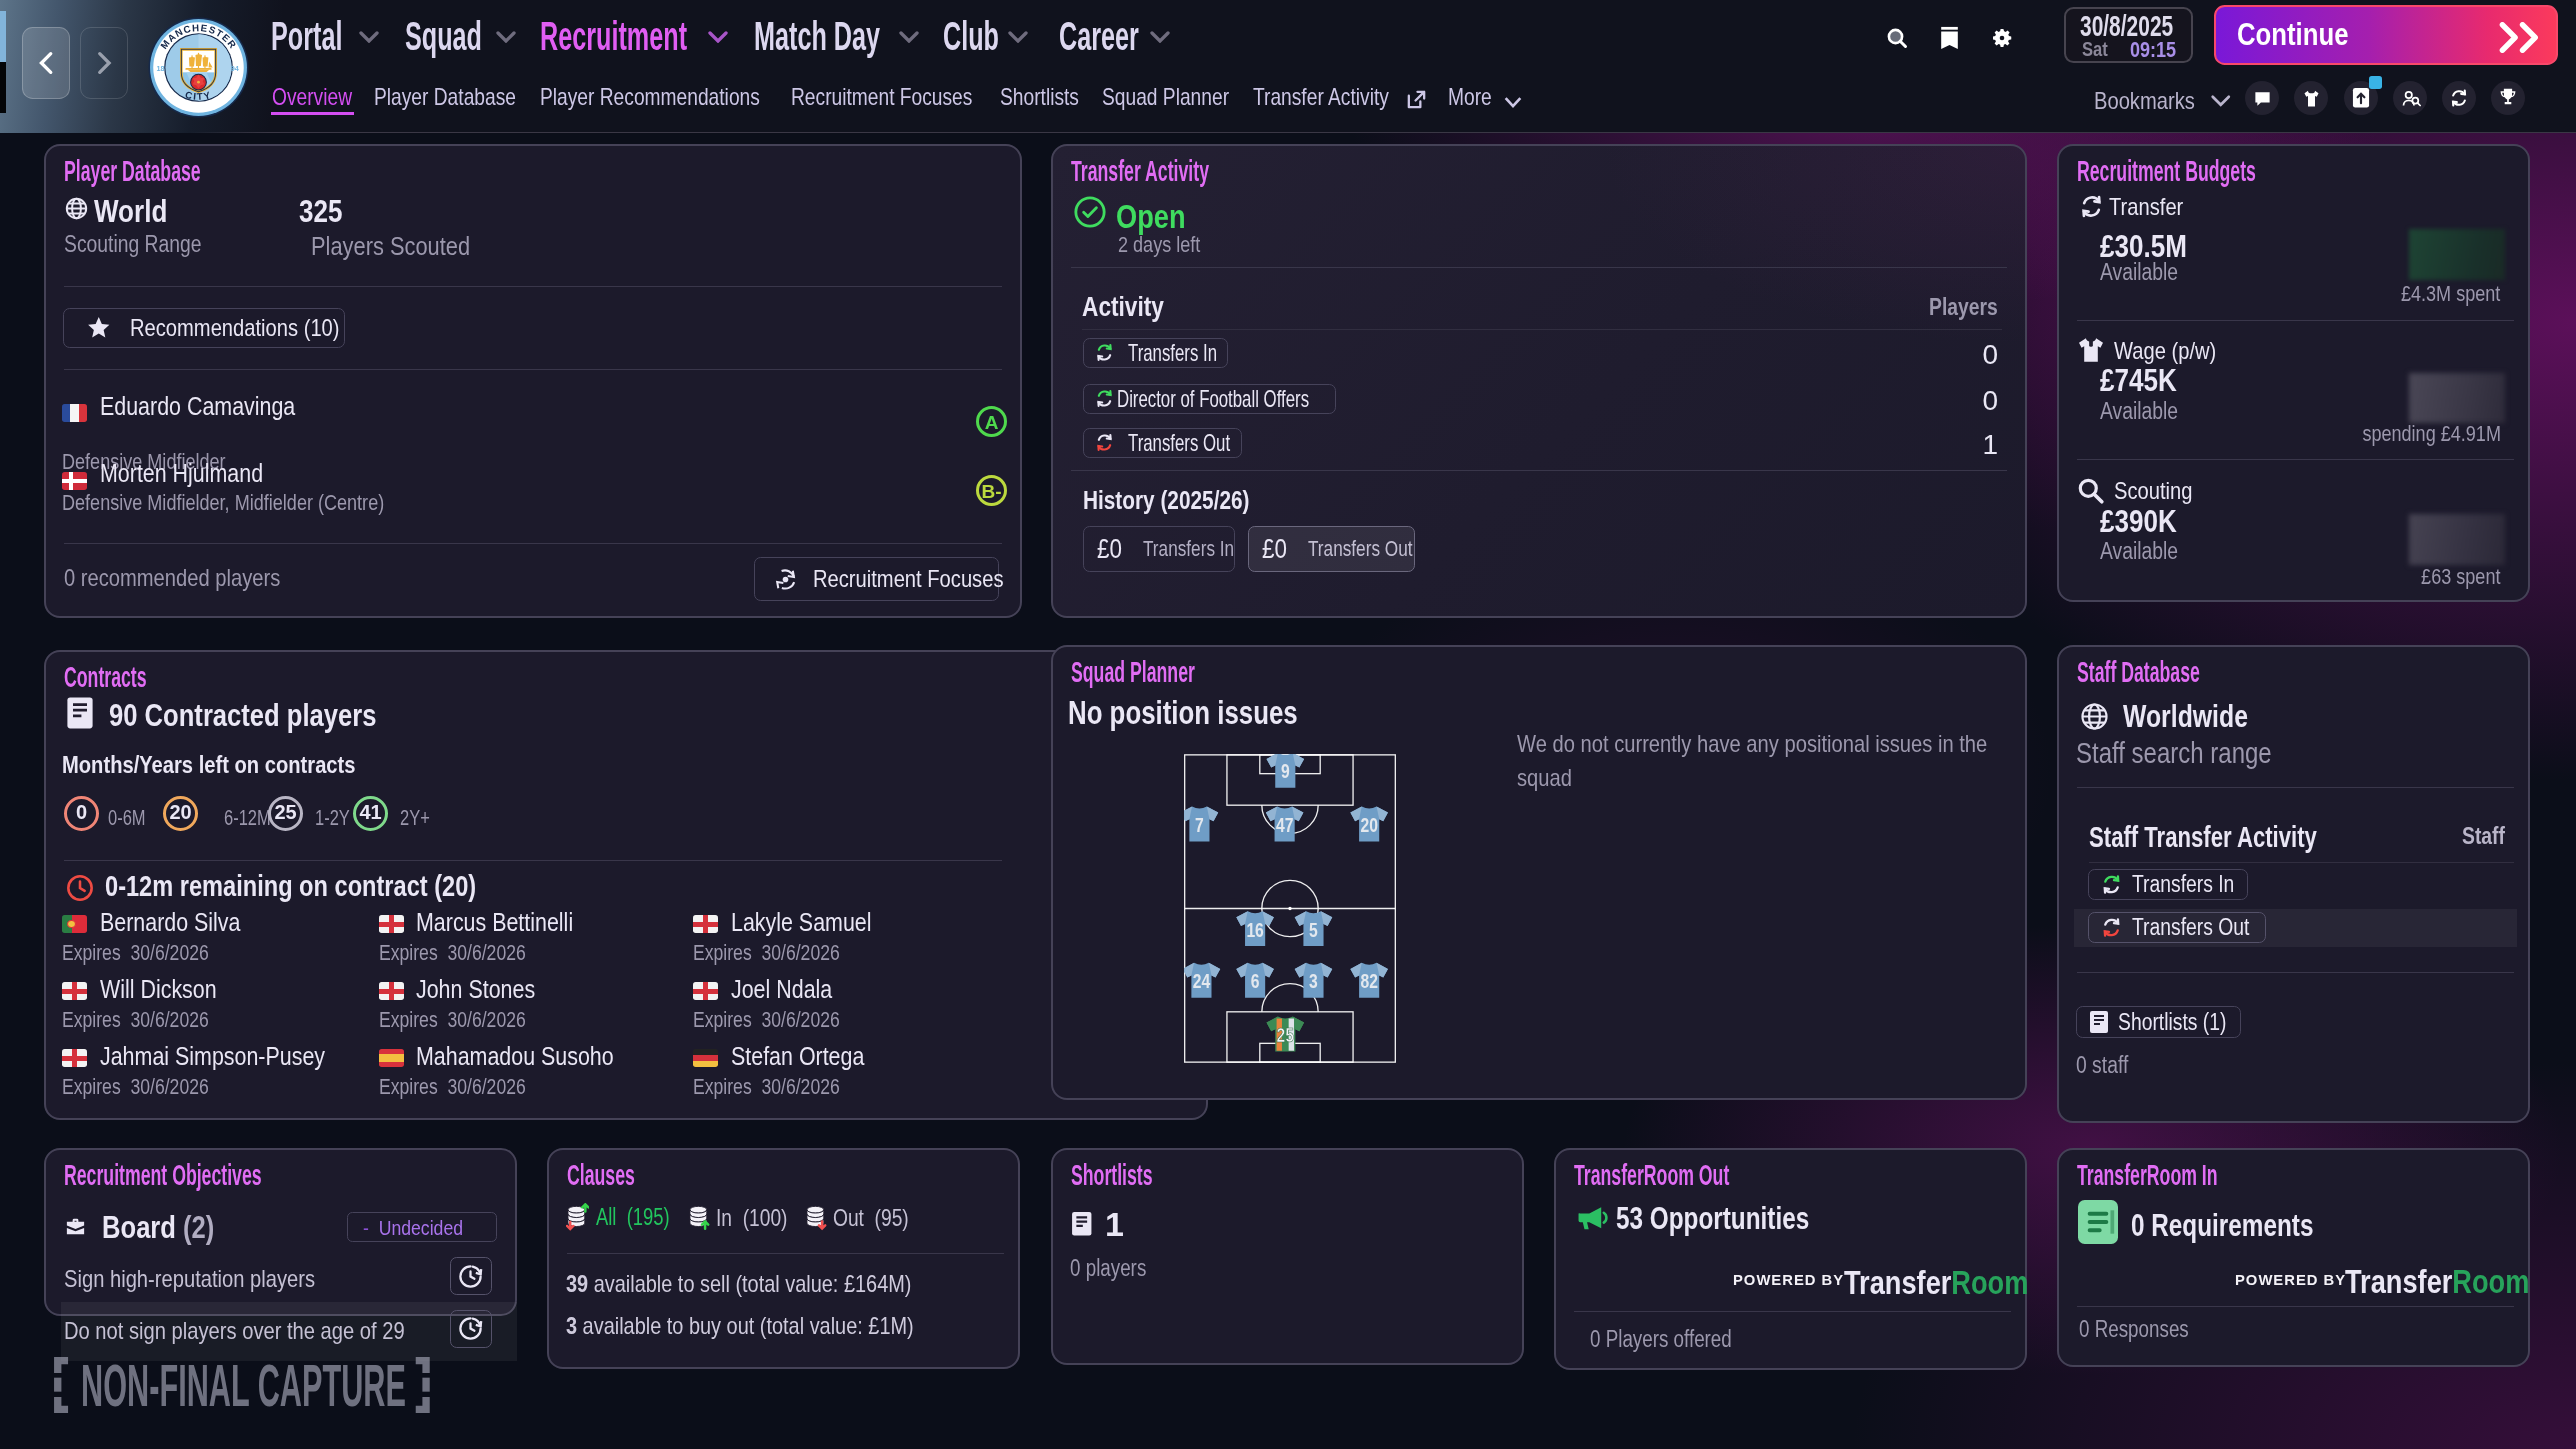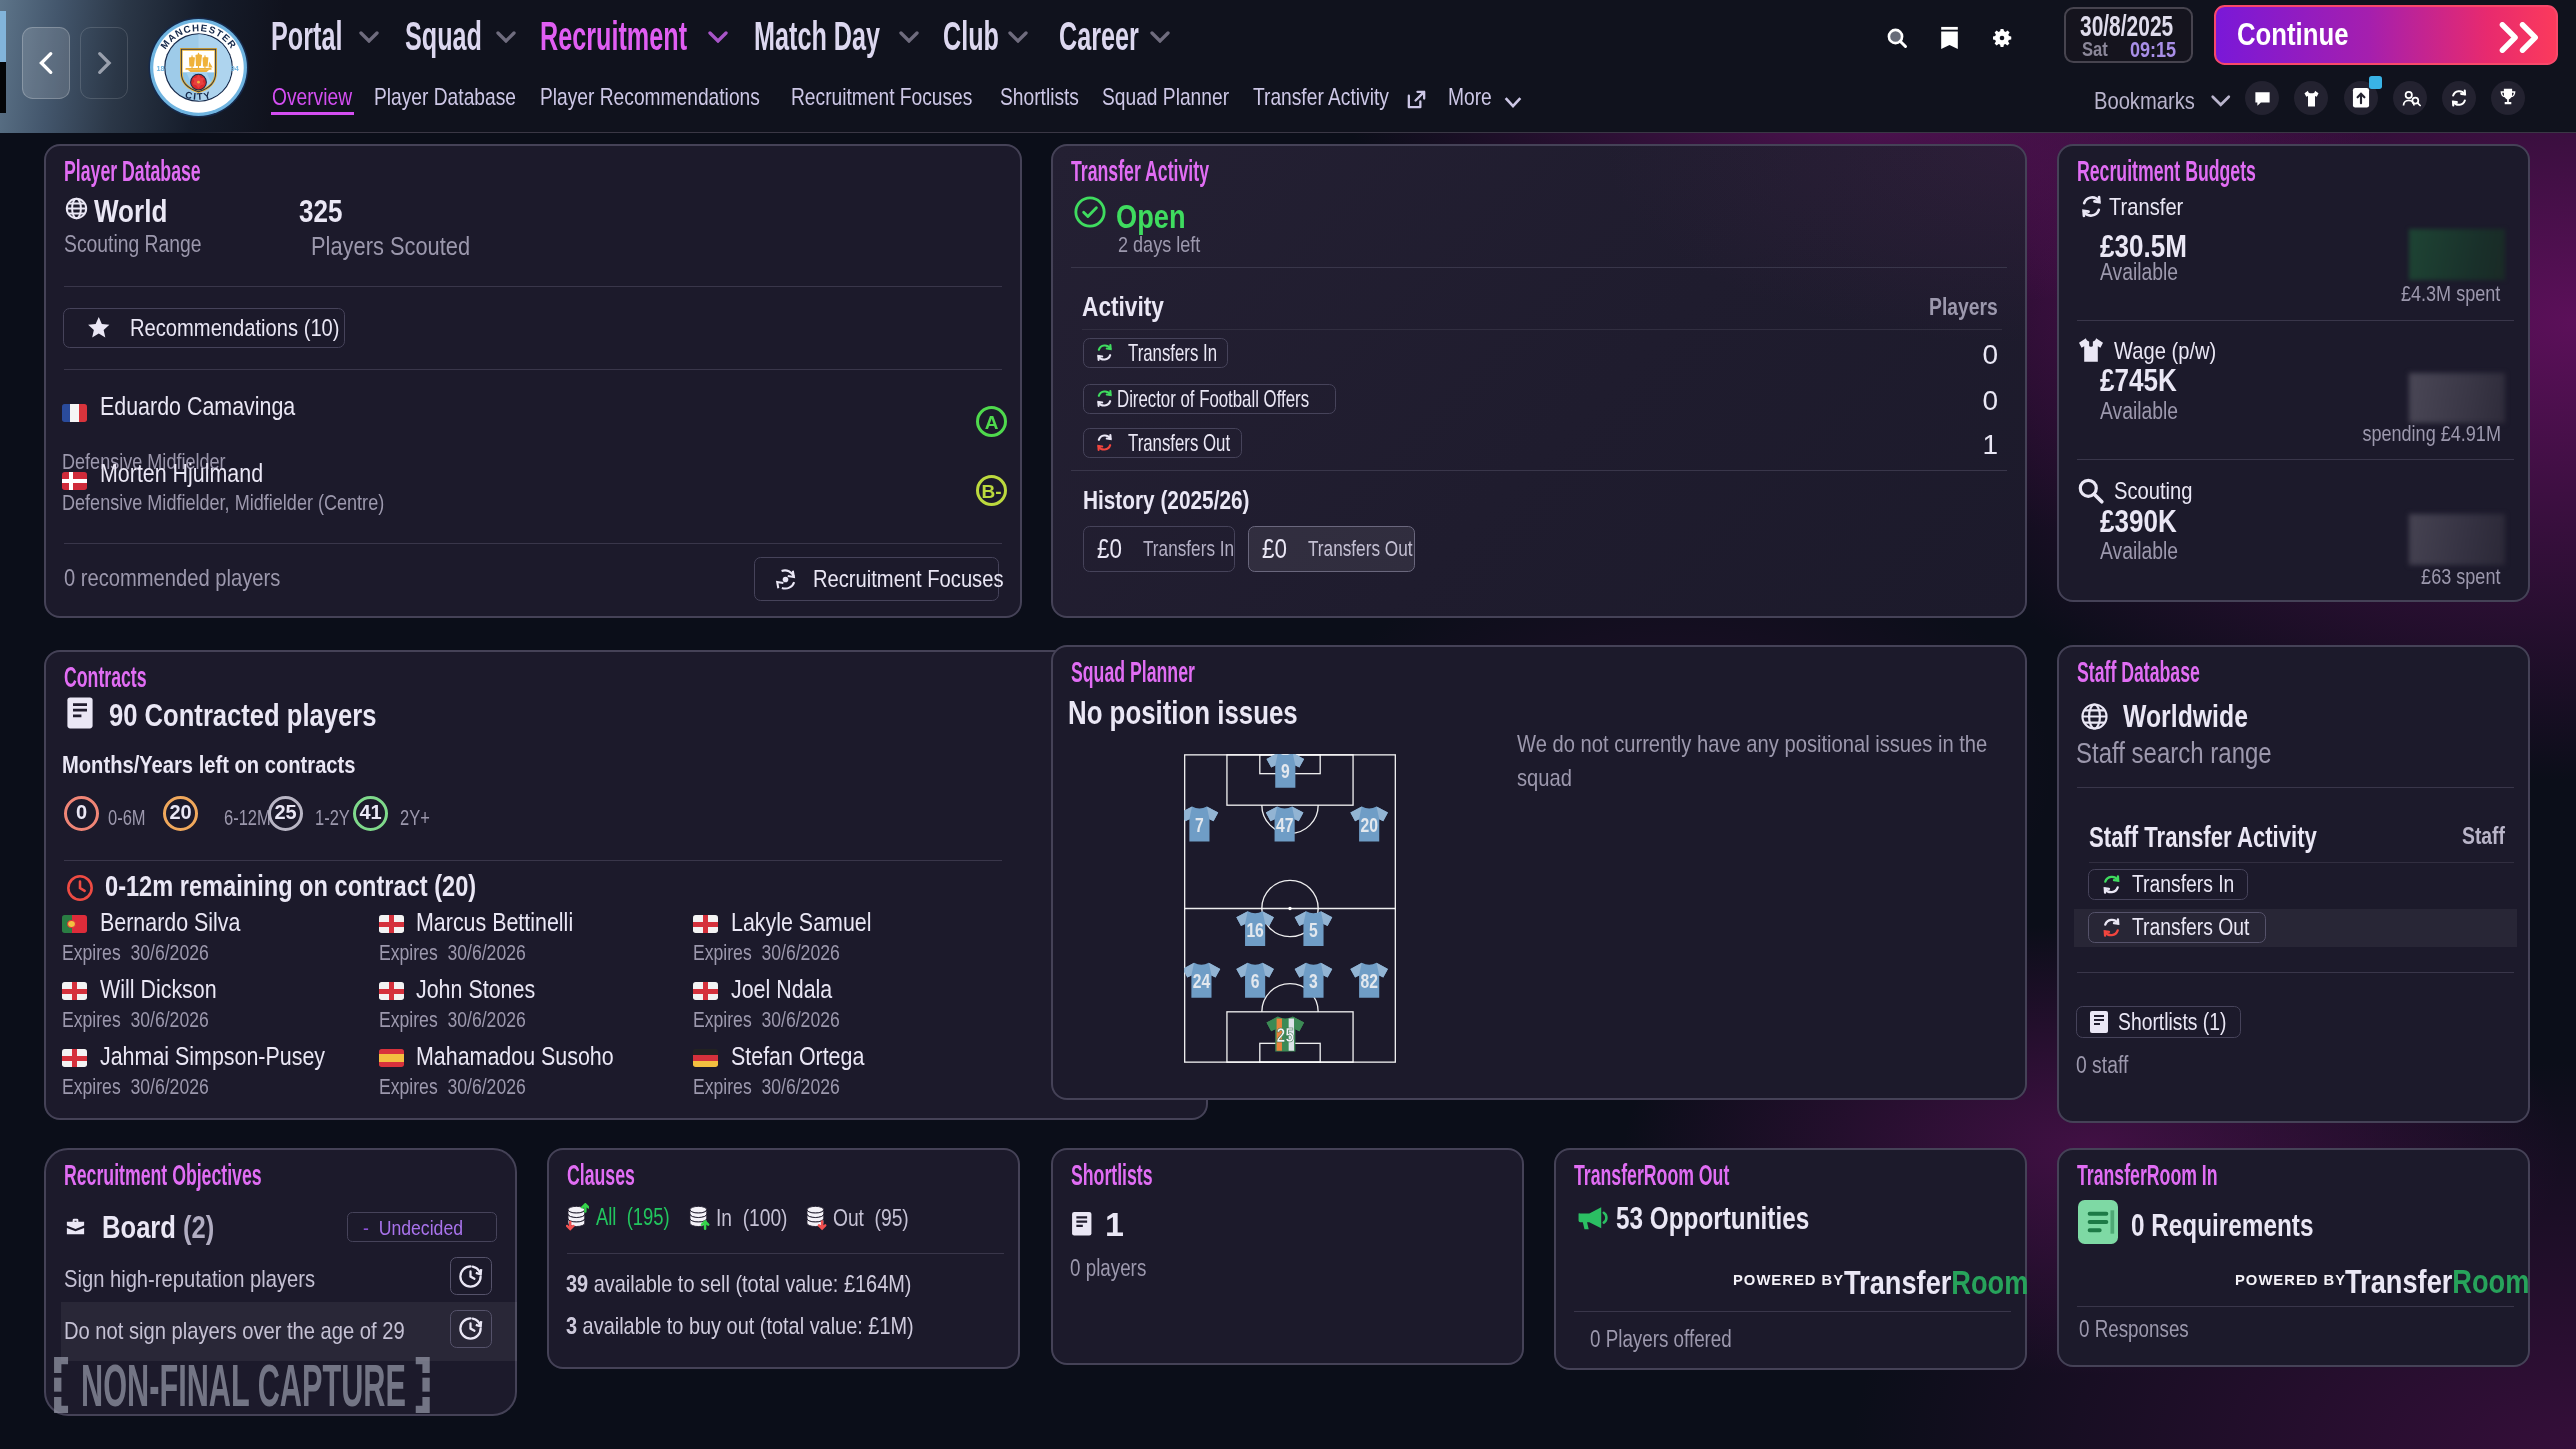--- a/index.html
+++ b/index.html
@@ -591,21 +591,21 @@
       <svg style="margin-left:12px;" width="20" height="24" viewBox="0 0 20 24">
           <rect x="1" y="1" width="18" height="22" rx="2" fill="#eae7f5"></rect>
           <g stroke="#201d2e" stroke-width="2">
             <path d="M5 6 h10 M5 10 h10 M5 14 h6"></path>
           </g>
         </svg>
       <div style="margin-left:9.4px;font-size:23px;color:#eae7f5;"><span class="c88">Shortlists (1)</span></div>
     </div>
     <div class="t gray" style="left:17px;top:405px;font-size:23px;"><span class="c88">0 staff</span></div>
   </div>
-  <div class="card" id="c-ro" style="left:44px;top:1148px;width:473px;height:268px;border-radius:24px;">
+  <div class="card" id="c-ro" style="left:44px;top:1148px;width:473px;height:168px;">
     <div class="ttl" style="left:18px;top:8.7px;"><span>Recruitment Objectives</span></div>
     <svg class="ic" style="left:18px;top:65px;" width="23" height="23" viewBox="0 0 24 24">
         <path fill="#eae7f5" d="M3 7 h18 v4 l-9 3.5 L3 11 Z M3 13.5 L12 17 l9-3.5 V20 H3 Z M9 7 V5.5 a1.5 1.5 0 0 1 1.5-1.5 h3 a1.5 1.5 0 0 1 1.5 1.5 V7 h-2 V6 h-2 v1 Z"></path>
       </svg>
     <div class="t" style="left:56px;top:59px;font-size:32px;font-weight:bold;"><span class="c80">Board <span style="color:#b1adc2;">(2)</span></span></div>
     <div class="chip" style="left:301px;top:62px;width:150px;height:29.5px;border-radius:5.4px;"></div>
     <div class="t" style="left:317px;top:66px;font-size:21px;color:#a973ec;"><span class="c88"><span style="color:#8b51d6;">-</span>&nbsp; Undecided</span></div>
     <div class="t" style="left:18px;top:115px;font-size:24px;color:#c5c1d4;"><span class="c88">Sign high-reputation players</span></div>
     <div class="abs" style="left:404px;top:107px;width:42px;height:38px;border:1.3px solid #55526a;border-radius:6.7px;"></div>
     <div class="abs" style="left:411px;top:113px;">

